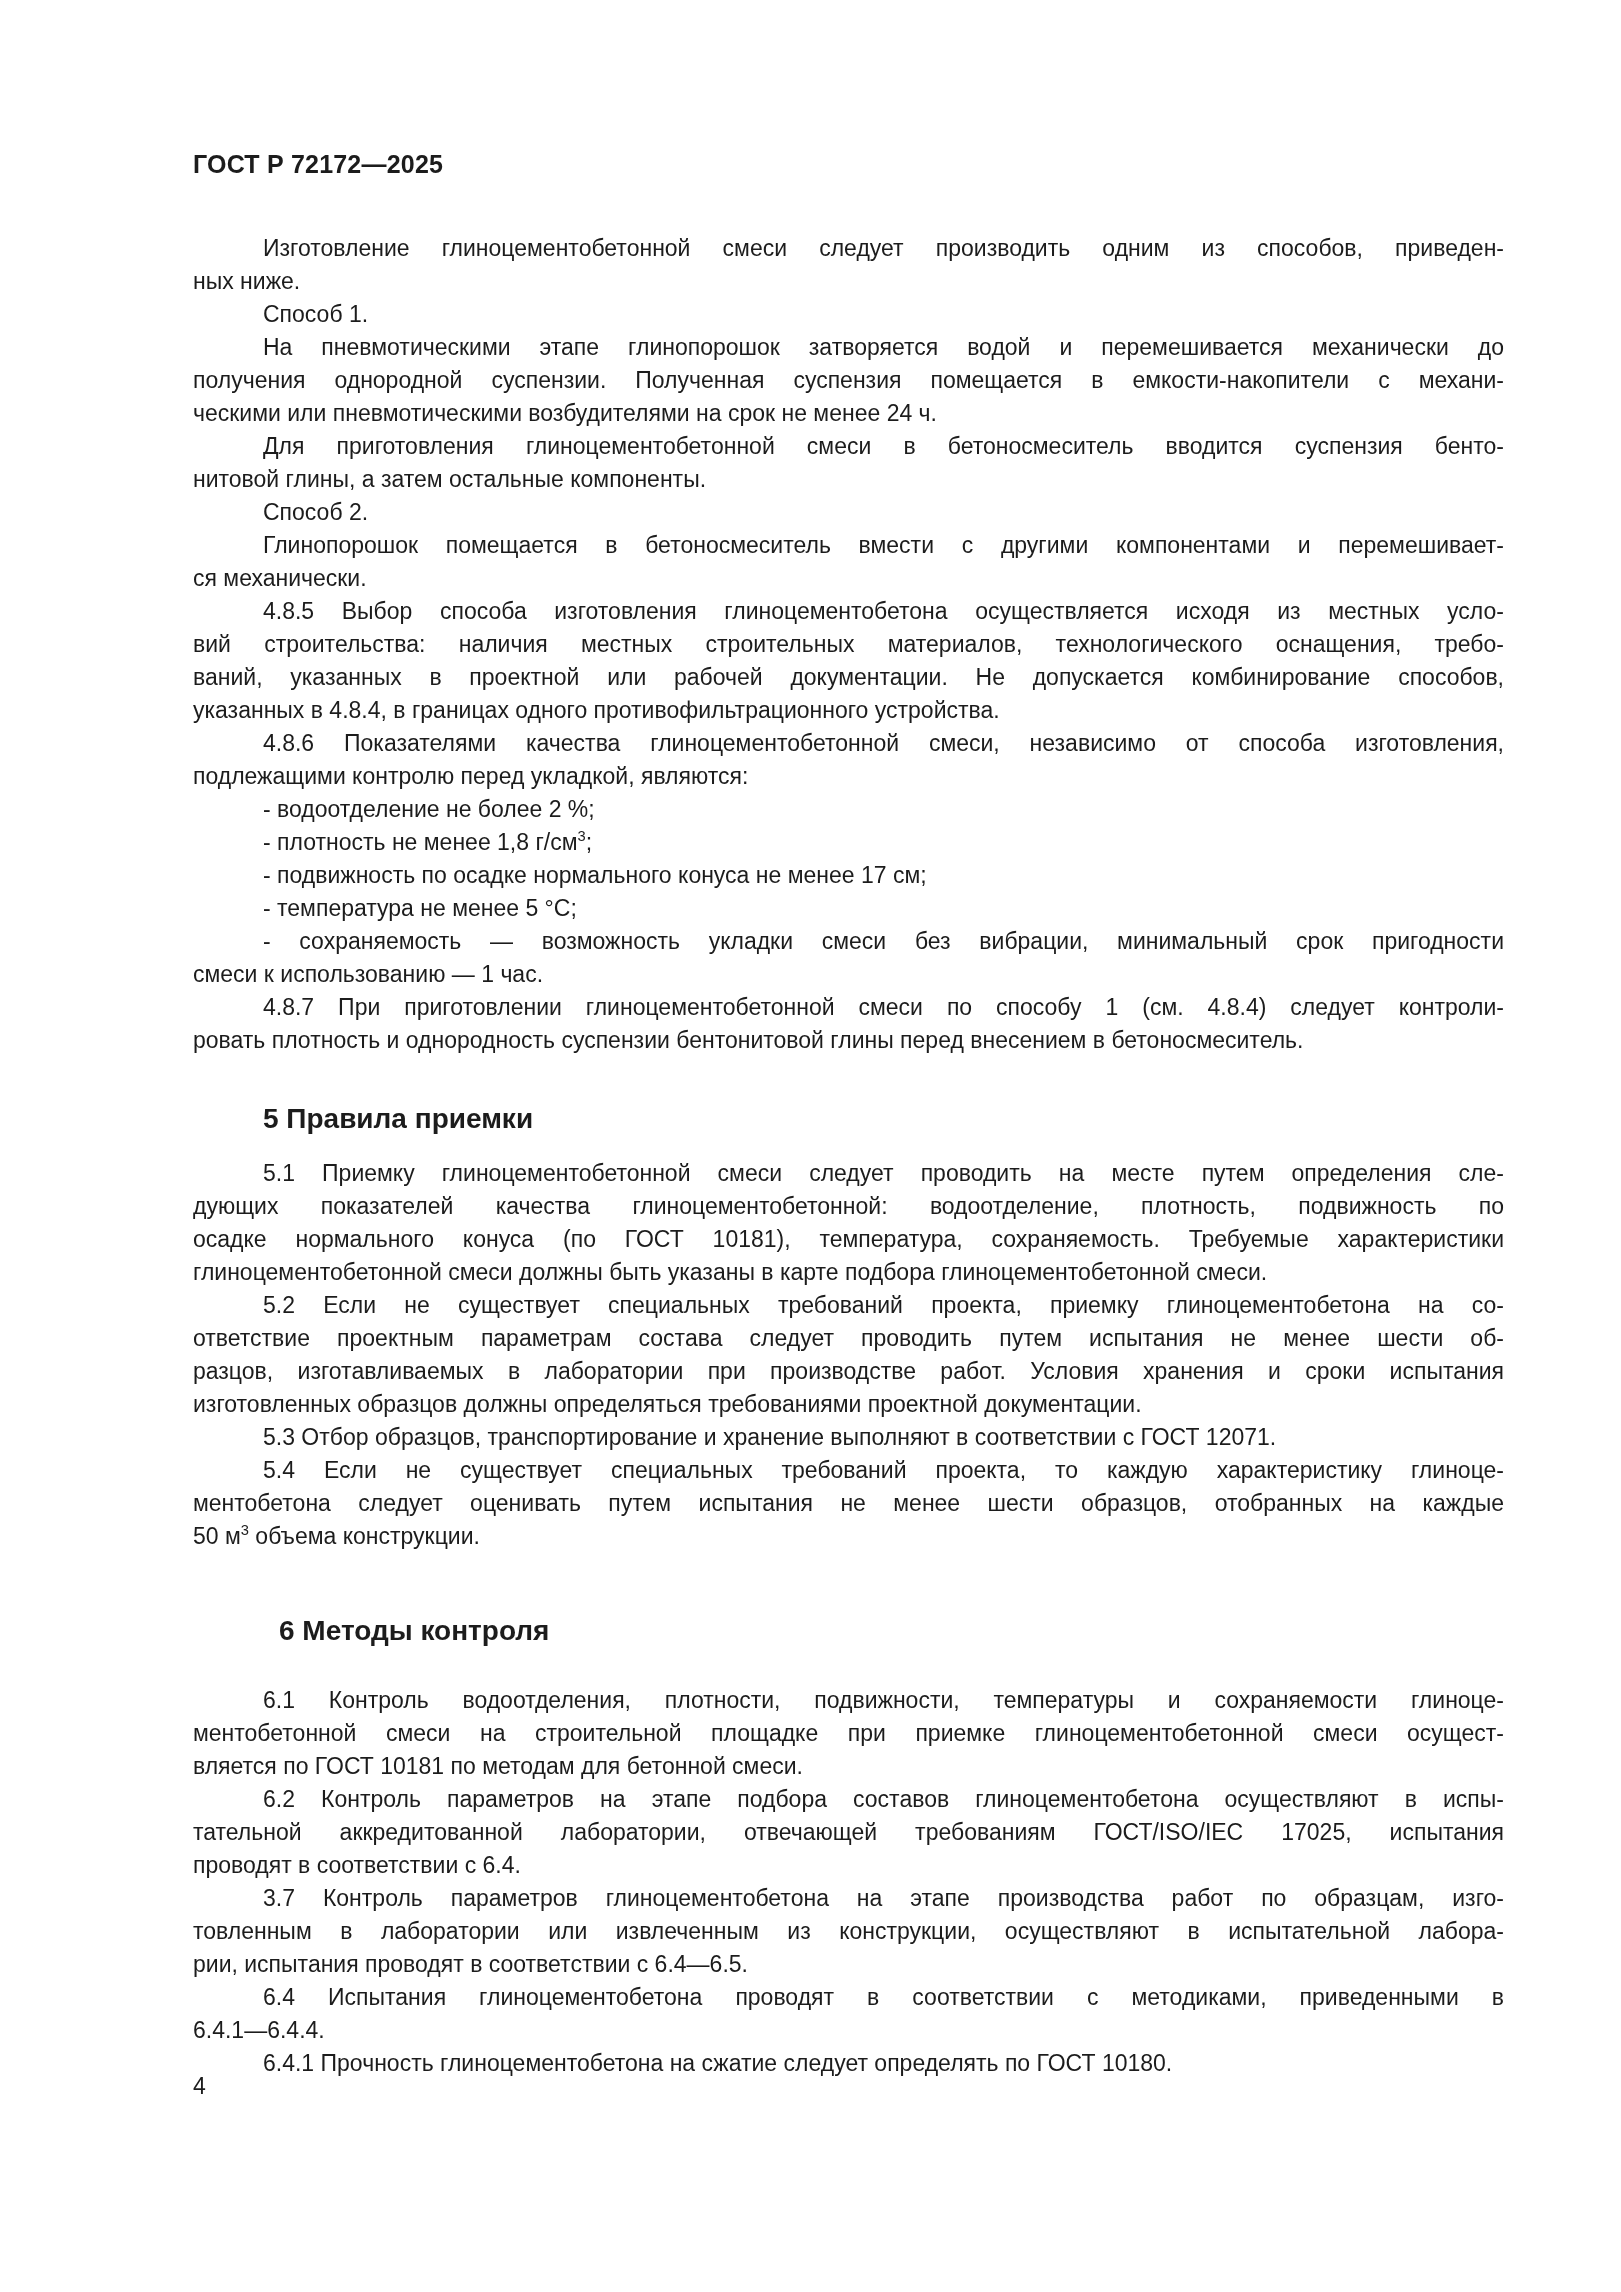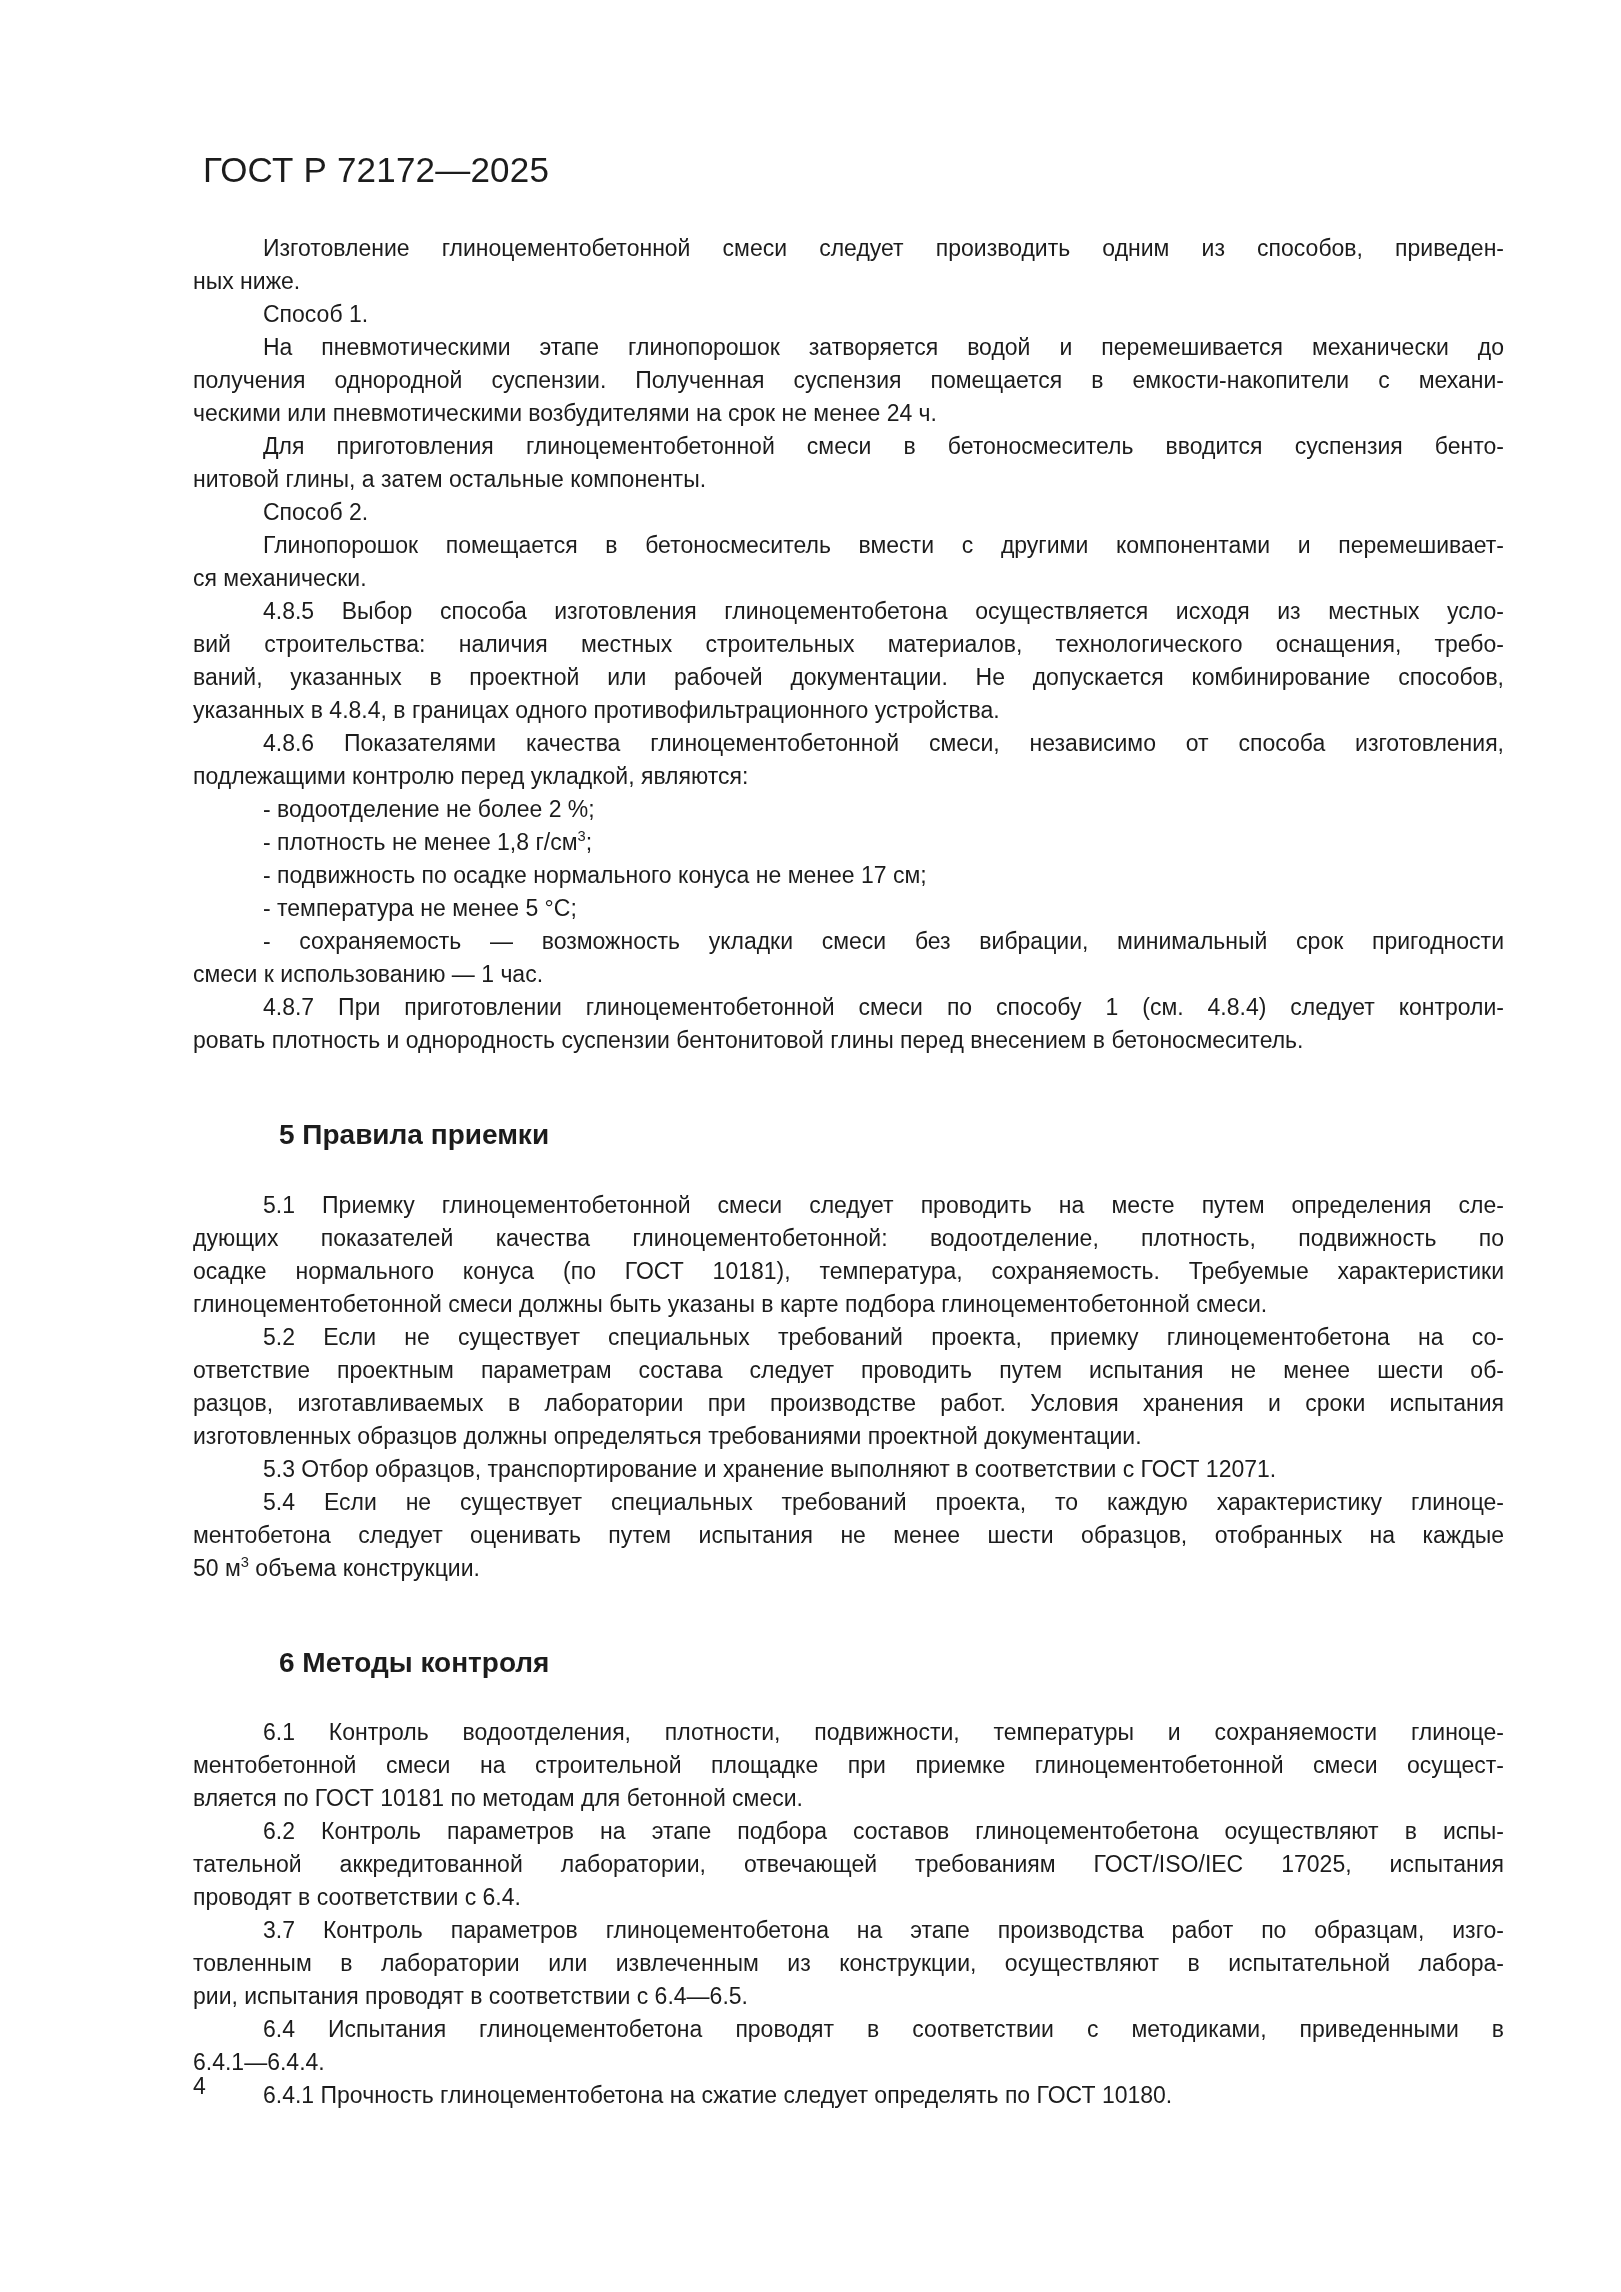--- a/index.html
+++ b/index.html
@@ -1,18 +1,18 @@
 <!DOCTYPE html>
 <html><head>
 <meta charset="utf-8">
 <style>
   html, body { margin: 0; padding: 0; background: #ffffff; }
   body { width: 1621px; height: 2293px; position: relative; overflow: hidden;
          font-family: "Liberation Sans", "DejaVu Sans", sans-serif; color: #1c1c1c; }
-  .doc-header { position: absolute; left: 203px; top: 150px; font-size: 35px; font-weight: normal;
+  .doc-header { position: absolute; left: 193px; top: 150px; font-size: 25px; font-weight: bold;
                 letter-spacing: 0.2px; white-space: nowrap; }
   .column { position: absolute; left: 193px; width: 1311px; top: 232px; }
   .line { height: 33px; line-height: 33px; font-size: 23px; white-space: nowrap;
           overflow: visible; }
   .line.j { text-align: justify; text-align-last: justify; white-space: normal; overflow: hidden; }
   .line.ind { padding-left: 70px; }
   .line sup { font-size: 14.7px; line-height: 0; vertical-align: 8.8px; }
   .section-heading { font-size: 28px; font-weight: bold; padding-left: 70px; white-space: nowrap;
                      height: 33px; line-height: 33px; }
   .gap-before { height: 45px; }
@@ -74,21 +74,21 @@
   <div>
     <div class="line j ind">-  сохраняемость — возможность укладки смеси без вибрации, минимальный срок пригодности</div>
     <div class="line">смеси к использованию — 1 час.</div>
   </div>
   <div>
     <div class="line j ind">4.8.7  При приготовлении глиноцементобетонной смеси по способу 1 (см. 4.8.4) следует контроли-</div>
     <div class="line">ровать плотность и однородность суспензии бентонитовой глины перед внесением в бетоносмеситель.</div>
   </div>
 
   <div class="gap-before"></div>
-  <h2 class="section-heading" style="margin:16px">5  Правила приемки</h2>
+  <h2 class="section-heading" style="margin:0">5  Правила приемки</h2>
   <div class="gap-after"></div>
 
   <div>
     <div class="line j ind">5.1  Приемку глиноцементобетонной смеси следует проводить на месте путем определения сле-</div>
     <div class="line j">дующих показателей качества глиноцементобетонной: водоотделение, плотность, подвижность по</div>
     <div class="line j">осадке нормального конуса (по ГОСТ 10181), температура, сохраняемость. Требуемые характеристики</div>
     <div class="line">глиноцементобетонной смеси должны быть указаны в карте подбора глиноцементобетонной смеси.</div>
   </div>
   <div>
     <div class="line j ind">5.2  Если не существует специальных требований проекта, приемку глиноцементобетона на со-</div>

